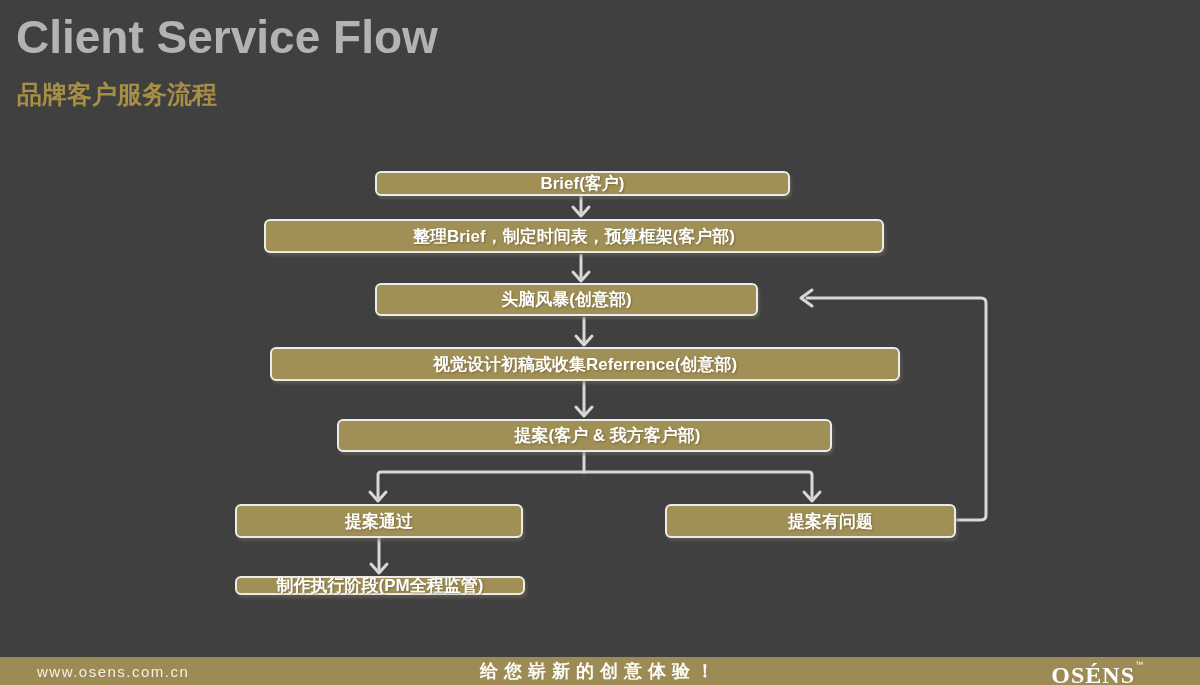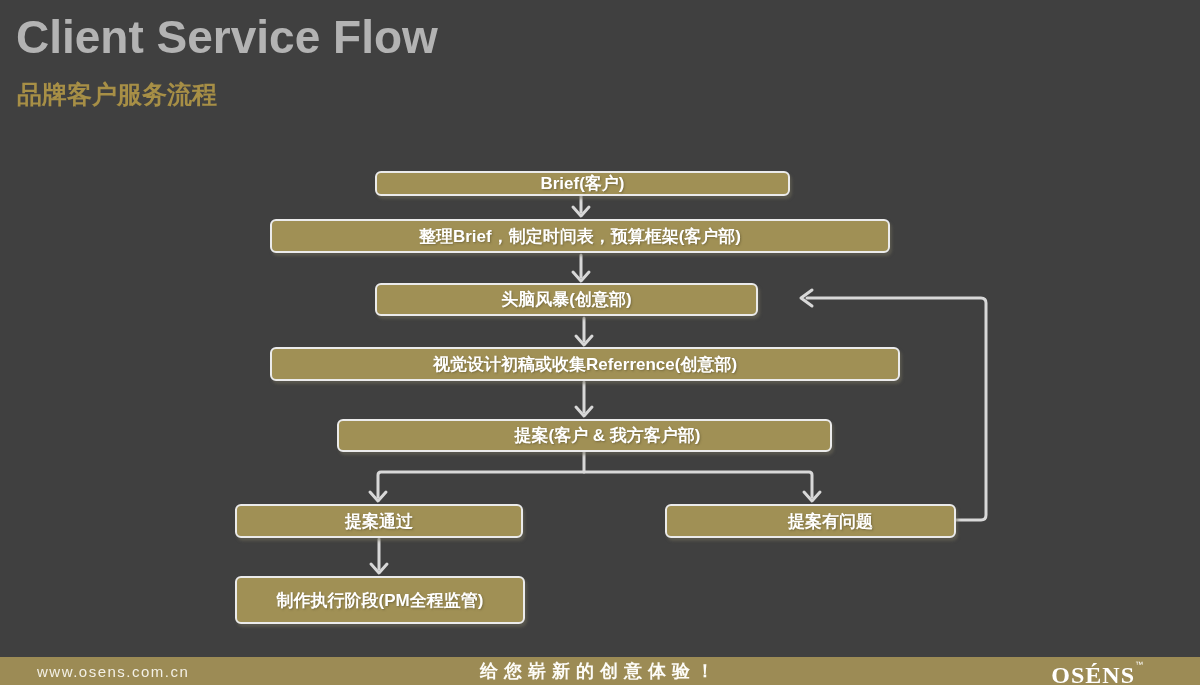--- a/index.html
+++ b/index.html
@@ -60,27 +60,27 @@
     font-weight: bold;
     font-size: 17px;
     display: flex;
     align-items: center;
     justify-content: center;
     text-align: center;
     text-shadow: 1px 1px 2px rgba(90,80,45,0.55);
     white-space: nowrap;
   }
   .b1 { left: 375px; top: 154px; width: 415px; height: 25px; margin-top: 17px; }
-  .b2 { left: 270px; top: 219px; width: 620px; height: 34px; }
+  .b2 { left: 264px; top: 219px; width: 620px; height: 34px; }
   .b3 { left: 375px; top: 283px; width: 383px; height: 33px; }
   .b4 { left: 270px; top: 347px; width: 630px; height: 34px; }
   .b5 { left: 337px; top: 419px; width: 495px; height: 33px; padding-left: 46px; }
   .b6 { left: 235px; top: 504px; width: 288px; height: 34px; }
   .b7 { left: 665px; top: 504px; width: 291px; height: 34px; padding-left: 40px; }
-  .b8 { left: 235px; top: 576px; width: 290px; height: 48px; }
+  .b8 { left: 235px; top: 576px; width: 290px; height: 19px; }
 
   
   .footer {
     position: absolute;
     left: 0;
     bottom: 0;
     width: 1200px;
     height: 28px;
     background: #9c8b55;
     display: flex;

